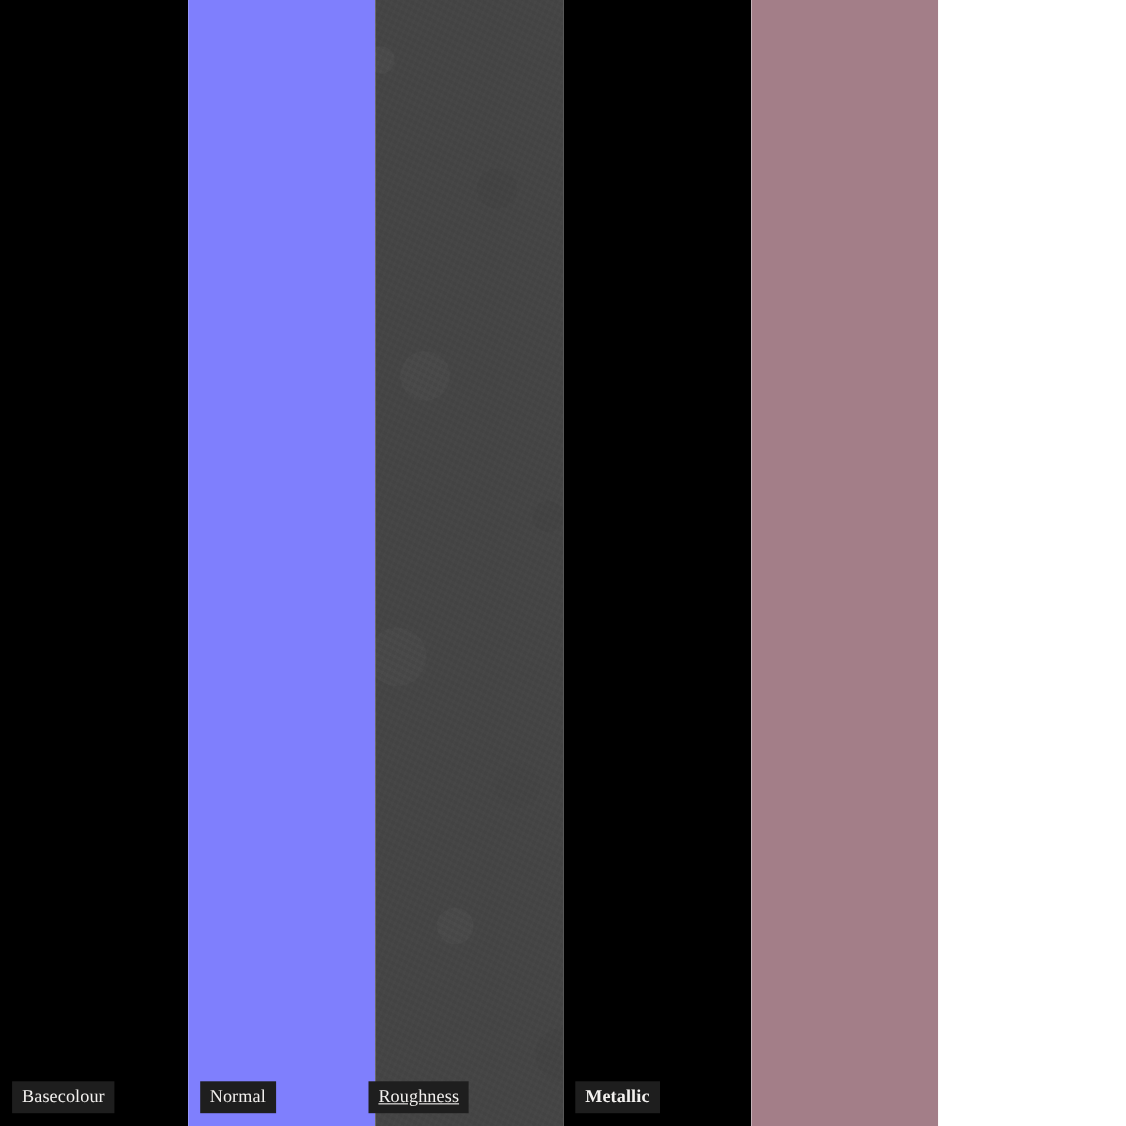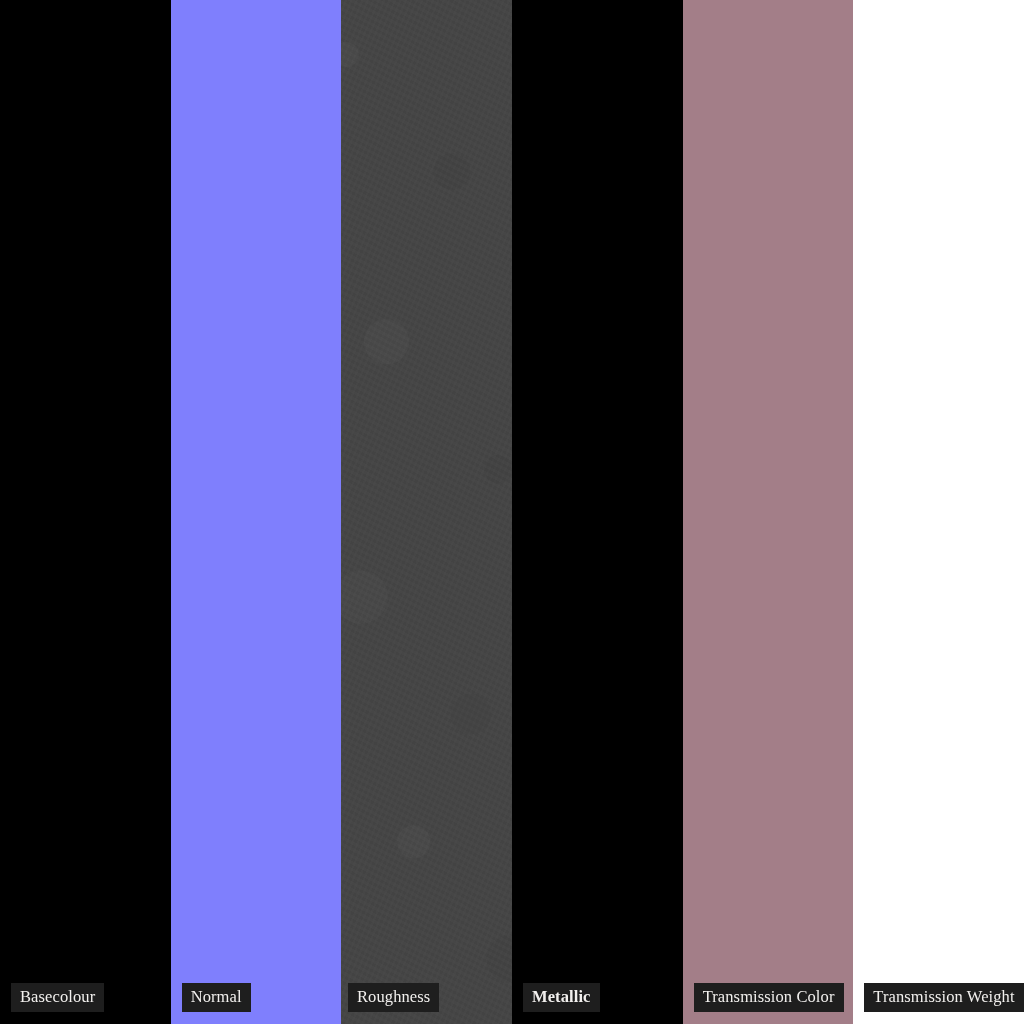--- a/index.html
+++ b/index.html
@@ -91,27 +91,21 @@
       </div>
     </div>
 
   <div class="label-row" id="labels">
       <div class="label-chip" style="left: 11px;">
         <span>Basecolour</span>
       </div>
       <div class="label-chip" style="left: 181.667px; text-align: center;">
         <span>Normal</span>
       </div>
-      <div class="label-chip" style="left: 348px;">
+      <div class="label-chip" style="left: 335px; text-decoration: underline;">
         <span>Roughness</span>
       </div>
       <div class="label-chip" style="left: 523px; font-weight: bold;">
         <span>Metallic</span>
-      </div>
-      <div class="label-chip" style="left: 693.667px;">
-        <span>Transmission Color</span>
-      </div>
-      <div class="label-chip" style="left: 864.333px;">
-        <span>Transmission Weight</span>
       </div>
     </div>
 
 </div>
 
 </body></html>

